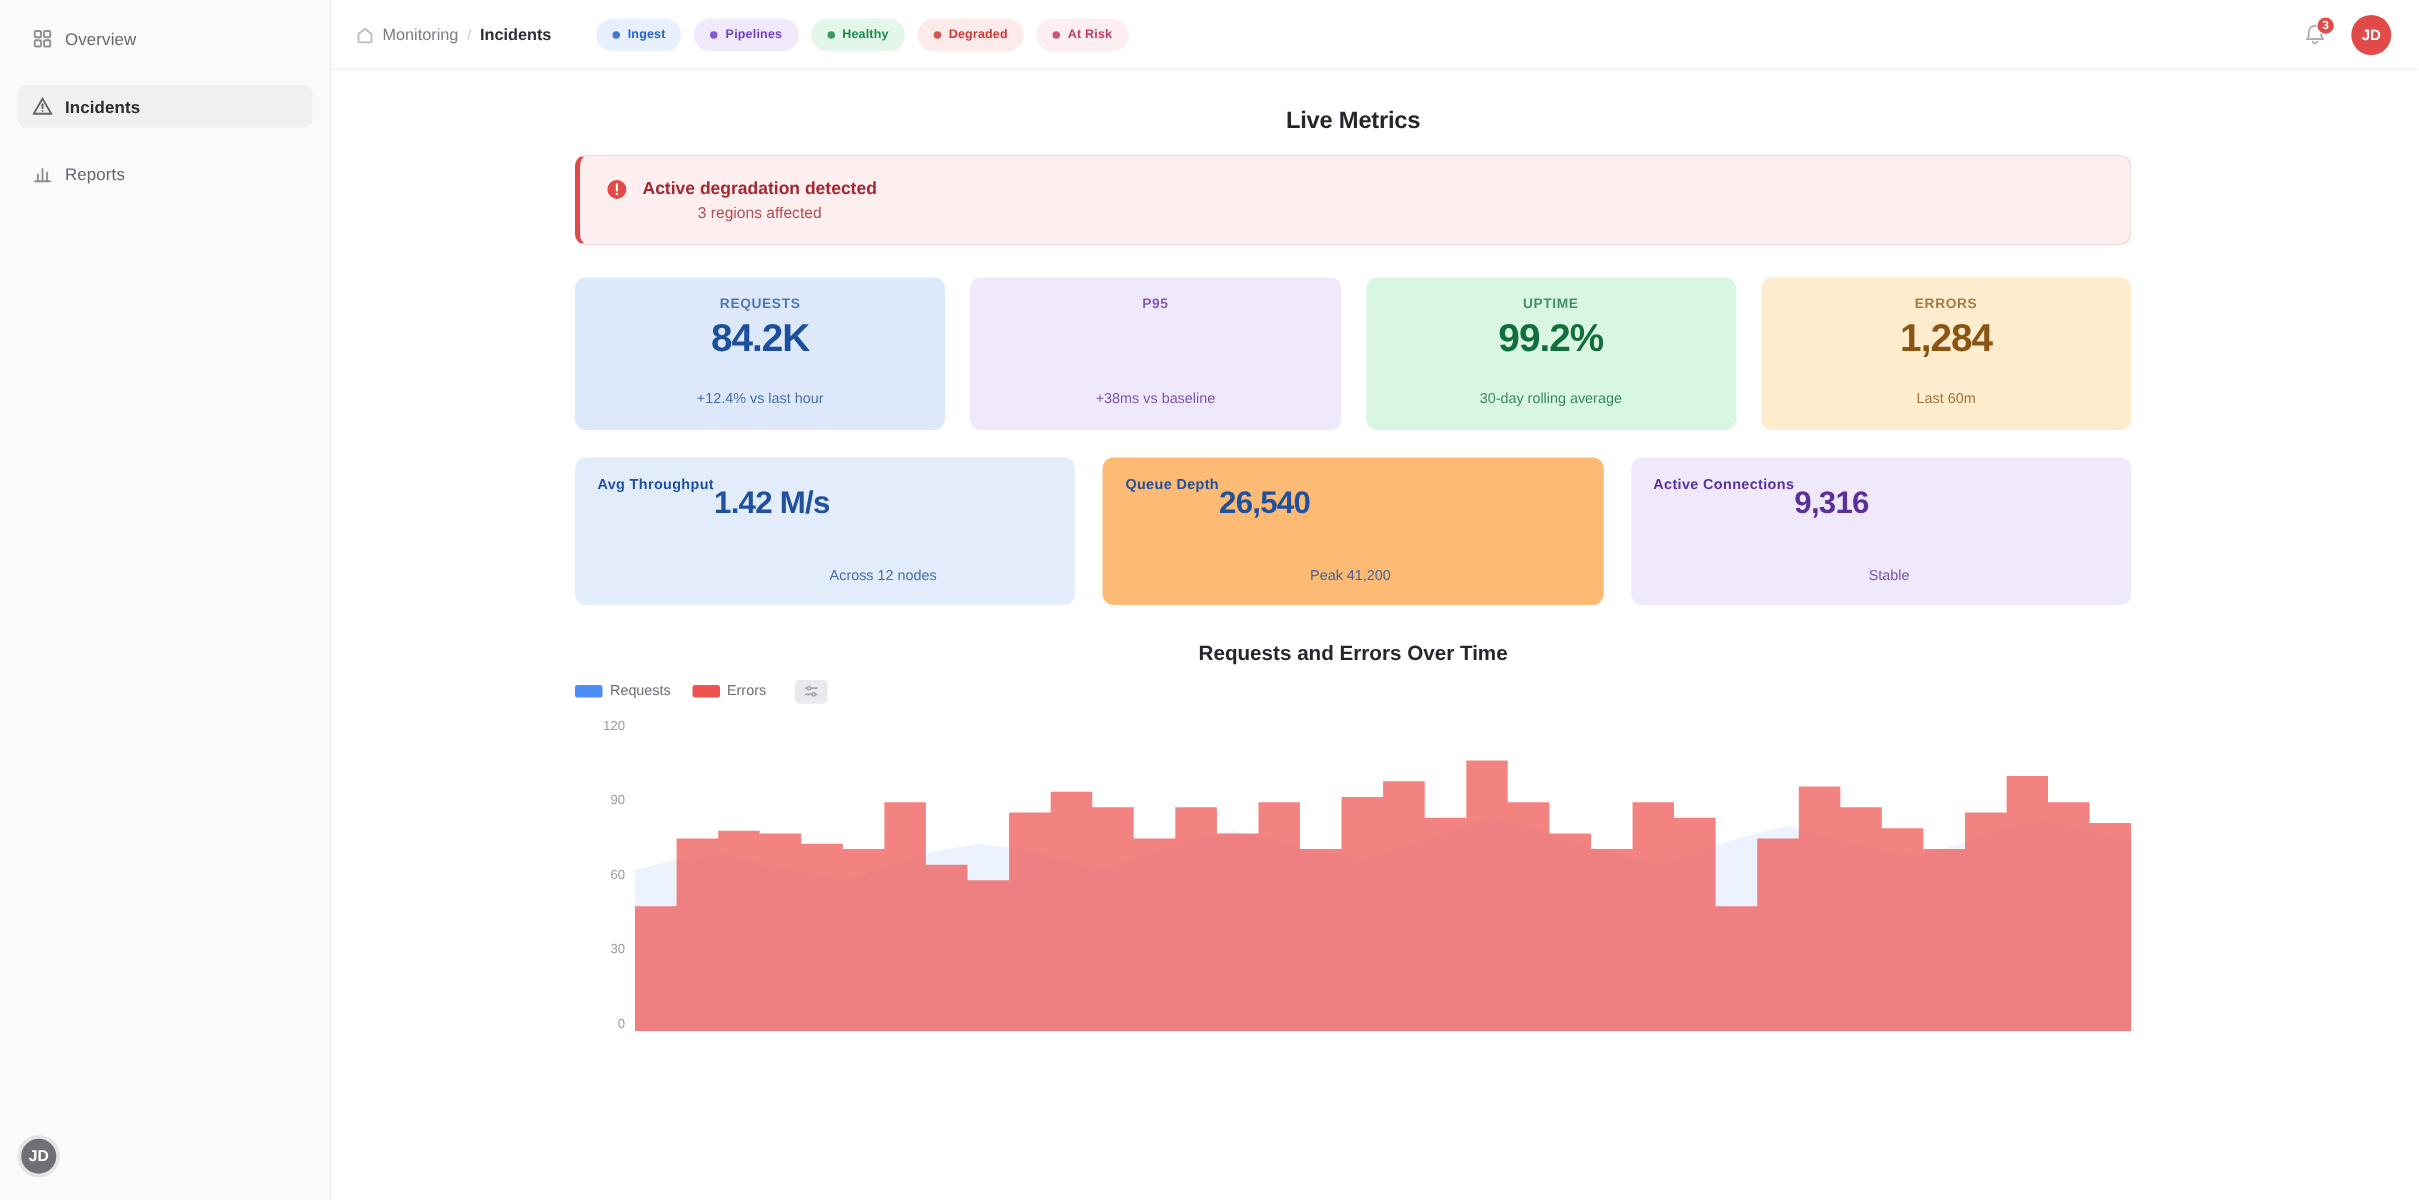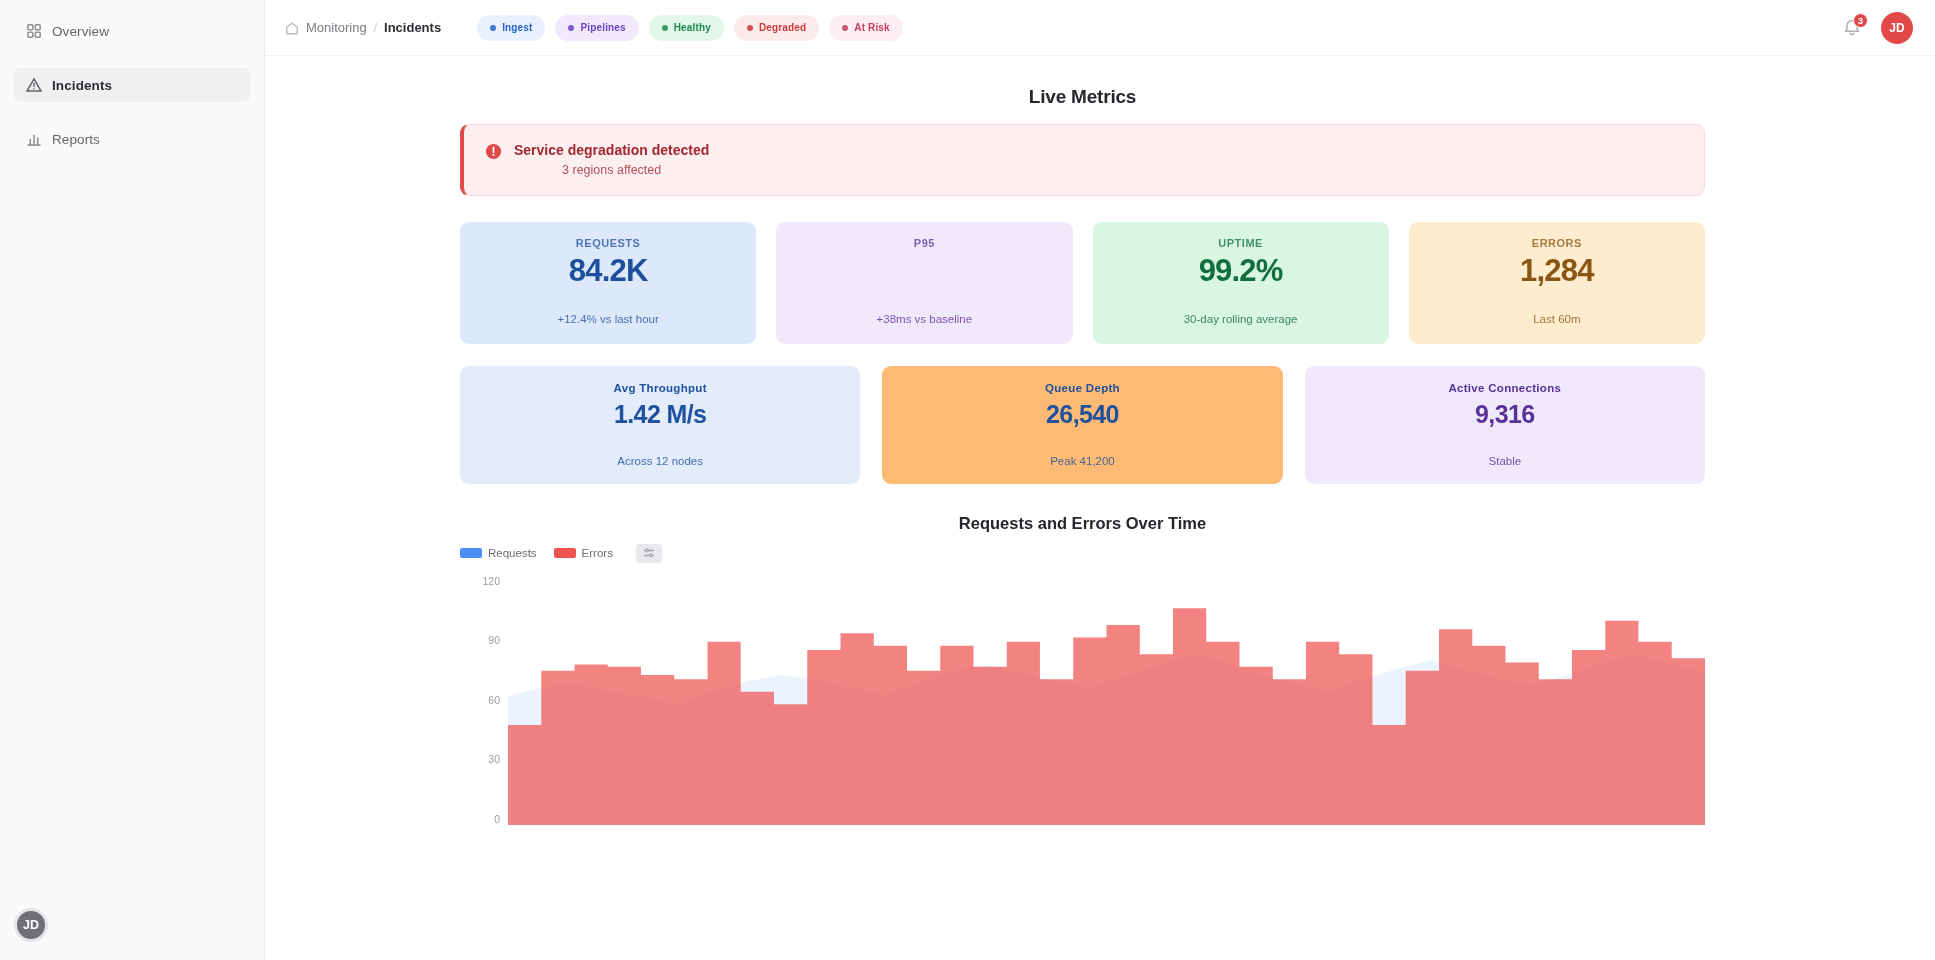--- a/index.html
+++ b/index.html
@@ -125,21 +125,21 @@
   .stat.blue   .stat-label, .stat.blue   .stat-value, .stat.blue   .stat-note { color: #1c4f9c; }
   .stat.purple .stat-label, .stat.purple .stat-value, .stat.purple .stat-note { color: #5b2f9e; }
   .stat.green  .stat-label, .stat.green  .stat-value, .stat.green  .stat-note { color: #16построен; }
   .stat.green  .stat-label, .stat.green  .stat-value, .stat.green  .stat-note { color: #136e3d; }
   .stat.amber  .stat-label, .stat.amber  .stat-value, .stat.amber  .stat-note { color: #8a5512; }
 
   
   .wide-grid { display: grid; grid-template-columns: 1fr 1fr 1fr; gap: 22px; margin-bottom: 30px; }
   .wide {
     border-radius: 9px; padding: 16px 18px 17px 18px; min-height: 118px;
-    display: flex; flex-direction: column;
+    display: flex; flex-direction: row;
   }
   .wide.b1 { background: #e2ecfb; }
   .wide.b2 { background: #fdba74; }
   .wide.p1 { background: #efe9fb; }
   .wide-label { font-size: 11.5px; font-weight: 600; letter-spacing: .3px; }
   .wide-value { font-size: 25px; font-weight: 700; letter-spacing: -.6px; margin-top: 7px; line-height: 1.1; }
   .wide-note { font-size: 11.5px; margin-top: auto; opacity: .82; }
   .wide.b1 .wide-label, .wide.b1 .wide-value, .wide.b1 .wide-note,
   .wide.b2 .wide-label, .wide.b2 .wide-value, .wide.b2 .wide-note { color: #20519e; }
   .wide.p1 .wide-label, .wide.p1 .wide-value, .wide.p1 .wide-note { color: #5a3099; }
@@ -273,21 +273,21 @@
         <section class="alert">
           <div class="alert-head">
             <span class="alert-ico">
               <svg viewBox="0 0 19 19" fill="none">
                 <circle cx="9.5" cy="9.5" r="7.6" fill="#e24a4a"></circle>
                 <path d="M9.5 5.4v5" stroke="#fff" stroke-width="1.7" stroke-linecap="round"></path>
                 <circle cx="9.5" cy="13.1" r="1" fill="#fff"></circle>
               </svg>
             </span>
             <div>
-              <div class="alert-title">Service degradation detected</div>
+              <div class="alert-title">Active degradation detected</div>
               <div class="alert-sub">3 regions affected</div>
             </div>
           </div>
         </section>
 
         <section class="stat-grid">
           <div class="stat blue">
             <div class="stat-label">Requests</div>
             <div class="stat-value">84.2K</div>
             <div class="stat-note">+12.4% vs last hour</div>

